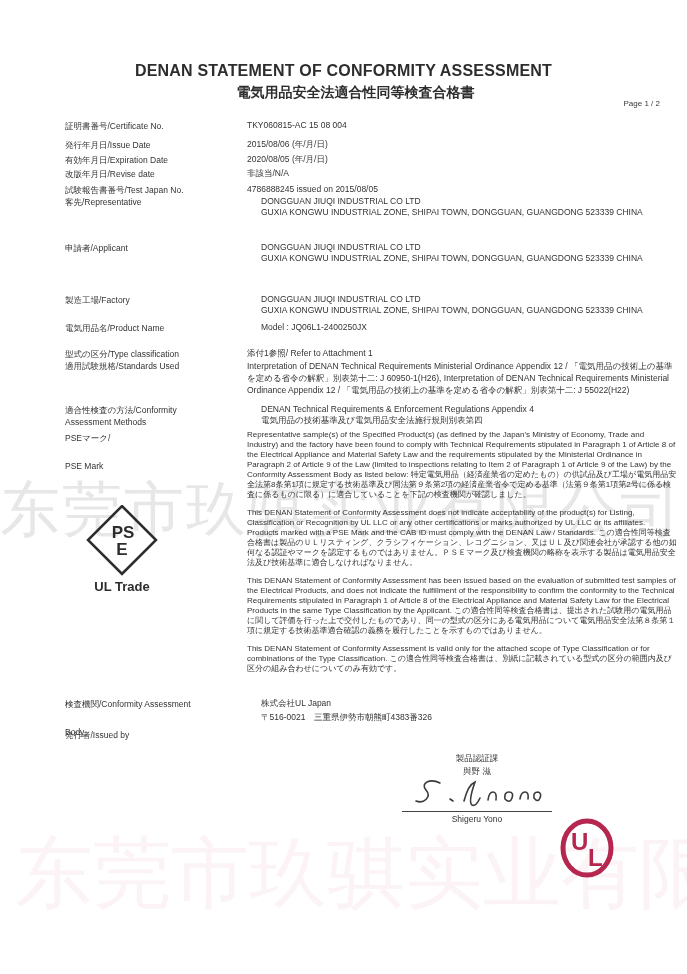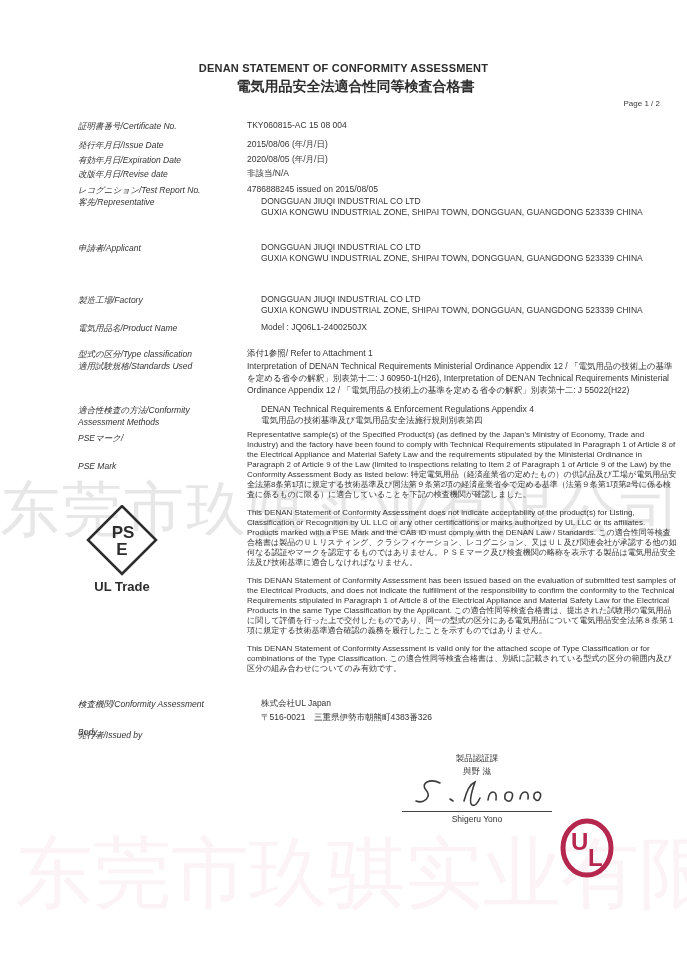--- a/index.html
+++ b/index.html
@@ -19,26 +19,26 @@
     color:rgba(60,60,60,0.12);z-index:0;font-weight:normal;
   }
   .wm-red{
     position:absolute;left:15px;top:822px;width:687px;
     font-size:78px;white-space:nowrap;
     color:rgba(185,45,75,0.055);z-index:0;
   }
   .content{position:relative;z-index:1;}
   
   .hdr{position:absolute;left:0;top:62px;width:687px;text-align:center;}
-  .hdr-title{font-size:11px;font-weight:bold;color:#2d2d2d;letter-spacing:0.2px;}
+  .hdr-title{font-size:16px;font-weight:bold;color:#2d2d2d;letter-spacing:0.2px;}
   .hdr-sub{font-size:14px;font-weight:bold;color:#2d2d2d;margin-top:4px;margin-left:24px;}
   .page-num{position:absolute;top:99px;right:27px;font-size:8px;color:#3a3a3a;}
   
   .row{position:absolute;left:0;width:687px;}
-  .lbl{position:absolute;left:78px;width:172px;font-size:8.5px;line-height:12px;color:#333;font-style:italic;}
+  .lbl{position:absolute;left:65px;width:172px;font-size:8.5px;line-height:12px;color:#333;}
   .val{position:absolute;left:247px;width:430px;font-size:8.5px;line-height:11px;color:#333;}
   .val2{display:block;padding-left:14px;}
   .flow{line-height:12px;}
   .lbl .l2{display:block;}
   .lbl .gap{margin-top:16px;}
   
   .stm{position:absolute;left:247px;top:430px;width:430px;font-size:8px;line-height:10px;color:#333;}
   .stm p{margin:0 0 8px 0;}
   
   .pse-block{position:absolute;left:66px;top:505px;width:112px;text-align:center;}
@@ -83,21 +83,21 @@
       <div class="lbl">有効年月日/Expiration Date</div>
       <div class="val">2020/08/05 (年/月/日)</div>
     </div>
 
     <div class="row" style="top:168px">
       <div class="lbl">改版年月日/Revise date</div>
       <div class="val">非該当/N/A</div>
     </div>
 
     <div class="row" style="top:184px">
-      <div class="lbl">レコグニション/Test Report No.</div>
+      <div class="lbl">試験報告書番号/Test Japan No.</div>
       <div class="val">4786888245 issued on 2015/08/05</div>
     </div>
 
     <div class="row" style="top:196px">
       <div class="lbl">客先/Representative</div>
       <div class="val">
         <span class="val2">DONGGUAN JIUQI INDUSTRIAL CO LTD</span>
         <span class="val2">GUXIA KONGWU INDUSTRIAL ZONE, SHIPAI TOWN, DONGGUAN, GUANGDONG 523339 CHINA</span>
       </div>
     </div>

